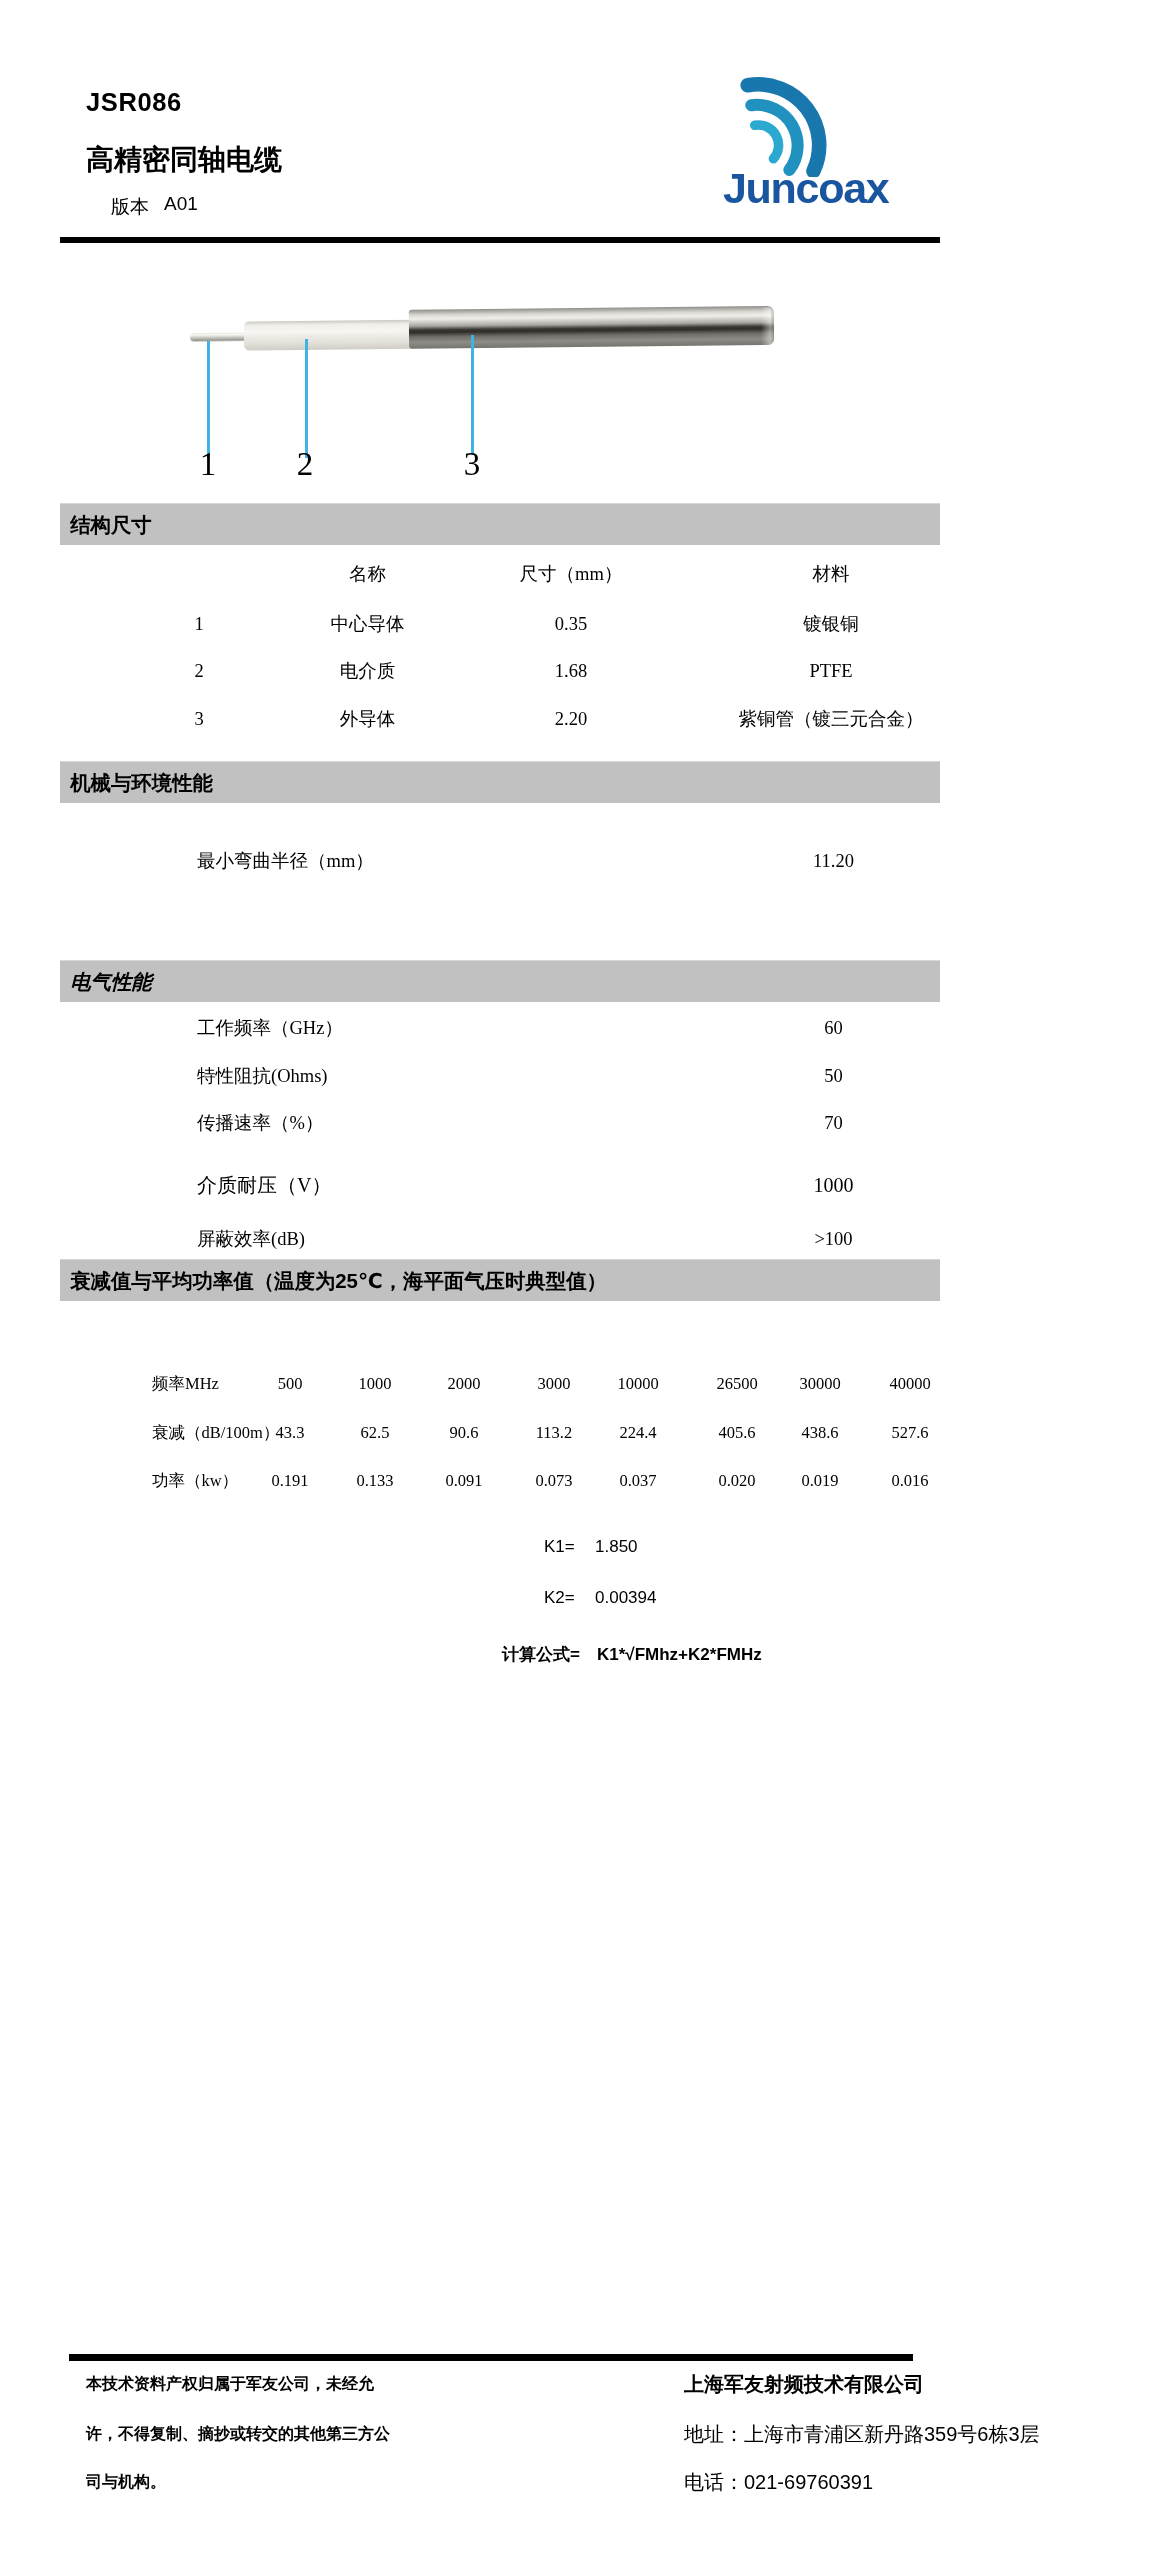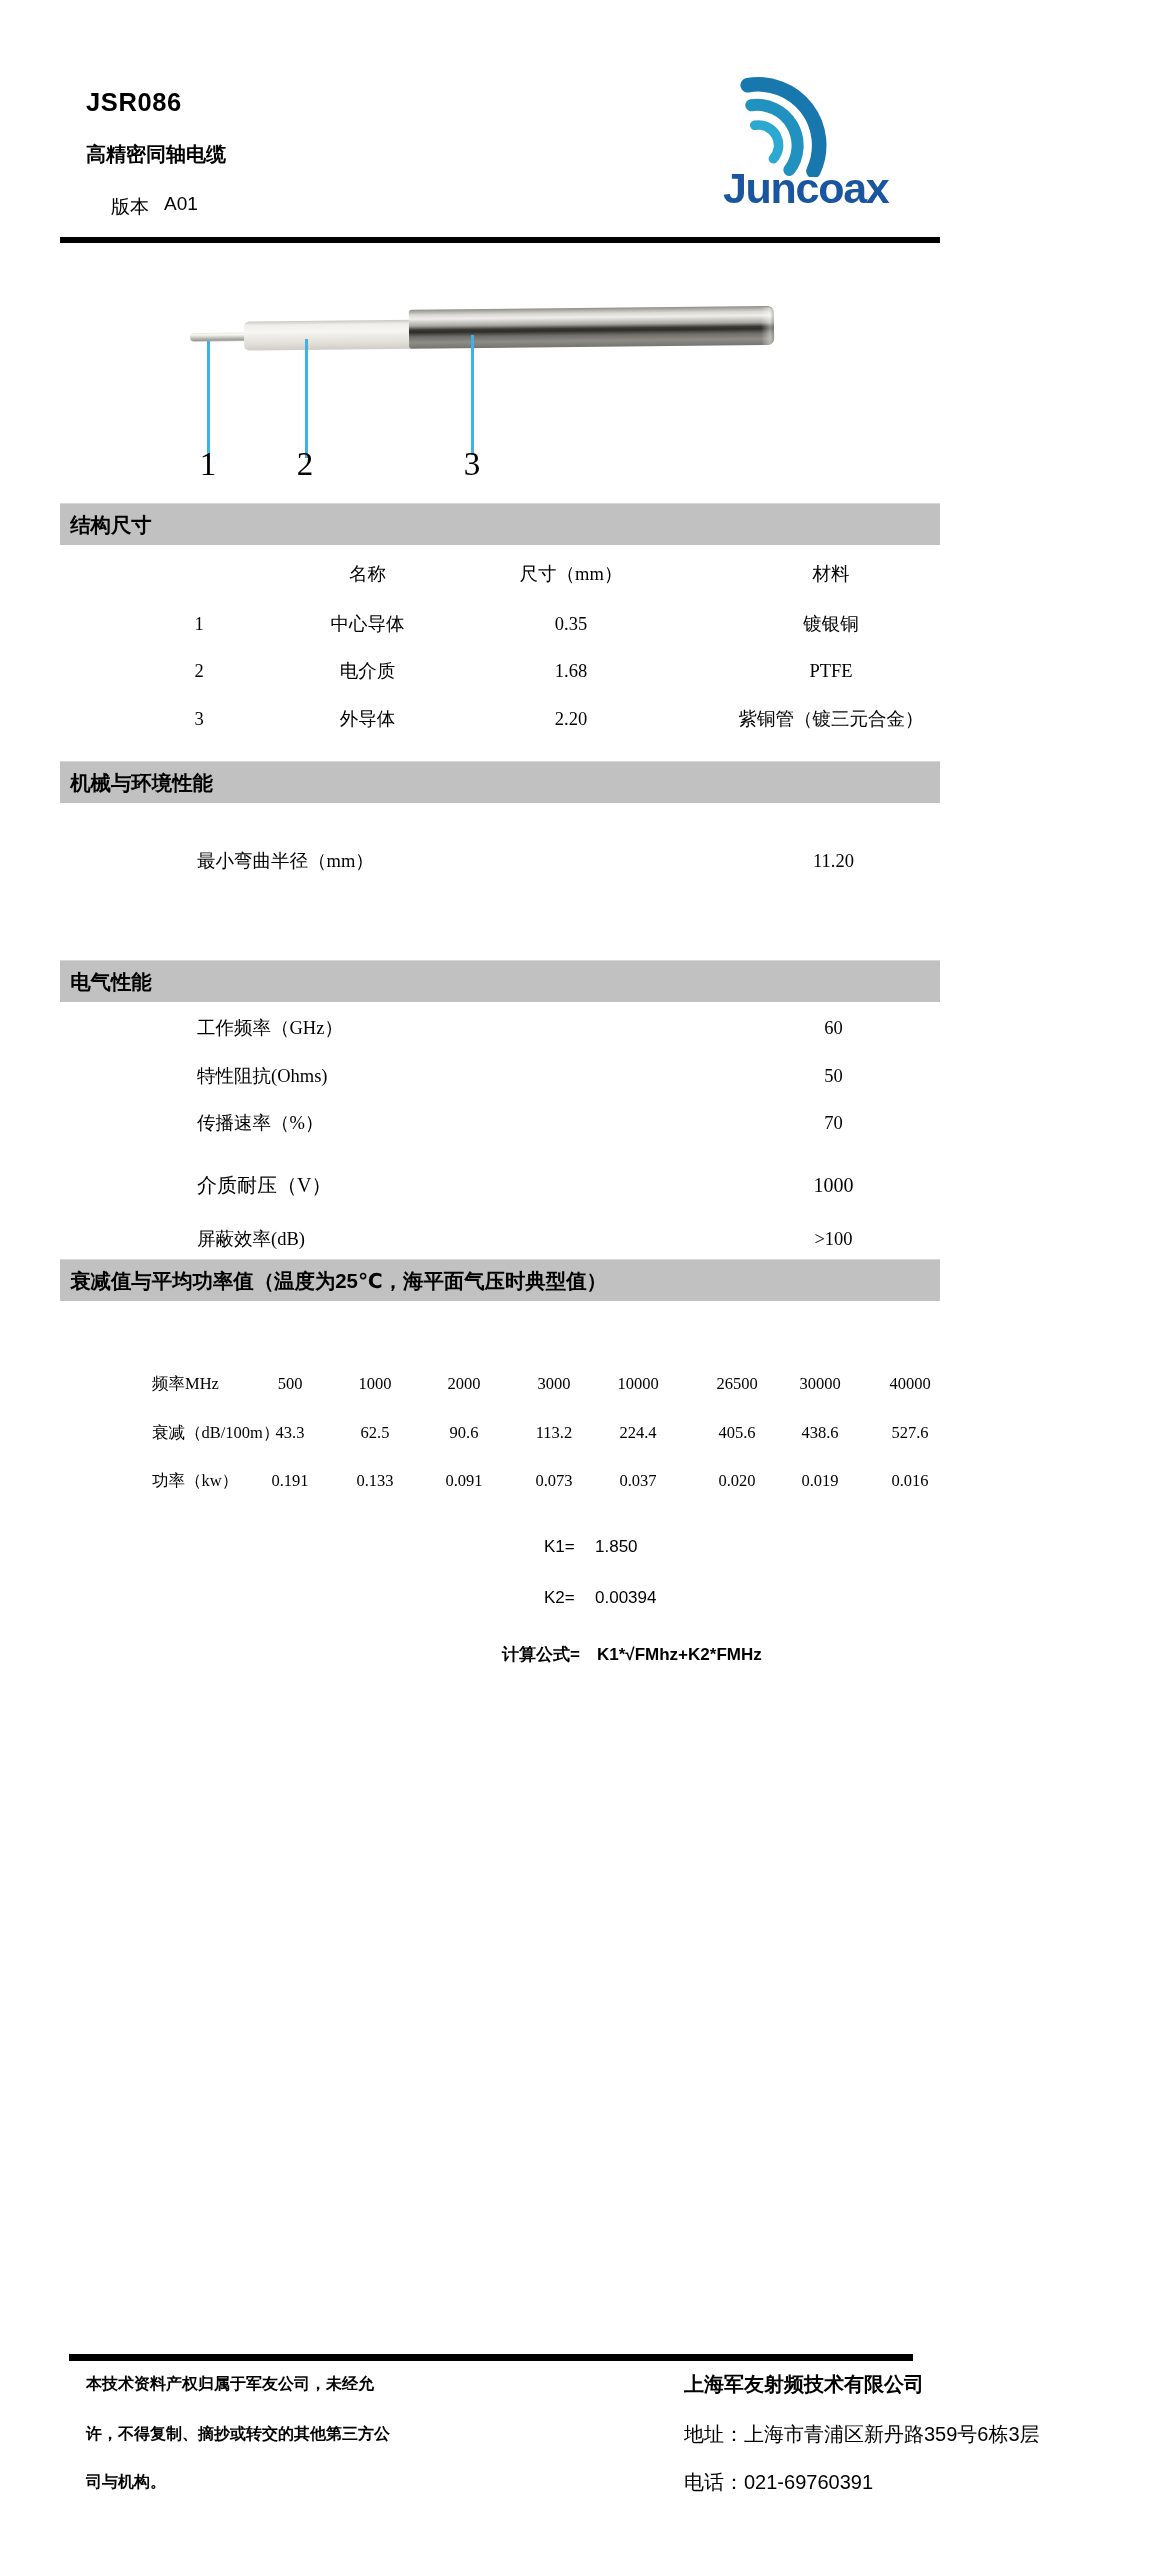--- a/index.html
+++ b/index.html
@@ -5,21 +5,21 @@
   html,body{margin:0;padding:0;background:#ffffff;}
   #page{
     position:relative;width:1158px;height:2576px;background:#ffffff;
     font-family:"Liberation Serif","DejaVu Serif",serif;color:#000;
     outline:0.6px solid #e3e3e3;overflow:hidden;
   }
   .abs{position:absolute;}
   .sans{font-family:"Liberation Sans","DejaVu Sans",sans-serif;}
   
   .model{left:86px;top:88px;font-size:25.5px;font-weight:bold;font-family:"Liberation Sans","DejaVu Sans",sans-serif;letter-spacing:0.6px;}
-  .prodname{left:86px;top:141px;font-size:20px;font-weight:bold;}
+  .prodname{left:86px;top:141px;font-size:28px;font-weight:bold;}
   .verrow{left:87px;top:194px;font-size:19px;margin-left:24px;}
   .verval{left:164px;top:193px;font-size:19px;}
   .topbar{left:60px;top:237px;width:880px;height:5.7px;background:#000;}
   
   .logoText{left:723px;top:164px;width:210px;font-size:43px;font-weight:bold;color:#1a55a0;letter-spacing:-1.3px;font-family:"Liberation Sans","DejaVu Sans",sans-serif;}
   
   .cablegrp{left:0;top:0;width:1158px;height:509px;transform:rotate(-0.6deg);transform-origin:484px 331px;}
   .wire{left:190px;top:330px;width:60px;height:8.3px;border-radius:4.5px 0 0 4.5px;
     background:linear-gradient(#e9e9e5 0%,#f6f6f3 25%,#b9b9b3 70%,#8f8f89 100%);box-shadow:0 0.6px 0.6px rgba(0,0,0,.25);}
   .diel{left:244px;top:319px;width:169px;height:29px;border-radius:5.1px 0 0 5.1px;
@@ -31,21 +31,21 @@
   .callout{width:2.5px;background:#41b2e6;}
   .cl1{left:207px;top:341px;height:118px;}
   .cl2{left:305px;top:339px;height:119px;}
   .cl3{left:471px;top:335px;height:120px;}
   .dnum{font-size:33px;line-height:36px;width:38px;text-align:center;top:446px;}
   .dn1{left:189px;} .dn2{left:286px;} .dn3{left:453px;}
   
   .secbar{left:60px;width:880px;height:42px;background:#c1c1c1;border-top:1.3px solid #d8d8d8;
     display:flex;align-items:center;padding-left:10.2px;box-sizing:border-box;
     font-size:20.4px;font-weight:bold;font-family:"Liberation Sans","DejaVu Sans",sans-serif;}
-  .bar1{top:503px;} .bar2{top:761px;} .bar3{top:960px;} .bar4{top:1259px;}
+  .bar1{top:503px;} .bar2{top:761px;} .bar3{top:960px;font-style:italic;} .bar4{top:1259px;}
   
   .trow{left:0;top:0;width:1158px;height:25.5px;font-size:18.5px;line-height:25.5px;}
   .c-no{position:absolute;left:167px;width:64px;text-align:center;}
   .c-name{position:absolute;left:285px;width:165px;text-align:center;}
   .c-size{position:absolute;left:501px;width:140px;text-align:center;}
   .c-mat{position:absolute;left:691px;width:280px;text-align:center;}
   
   .prow{left:0;width:1158px;height:25.5px;font-size:18.5px;line-height:25.5px;}
   .plabel{position:absolute;left:197px;}
   .pvalue{position:absolute;left:754px;width:159px;text-align:center;}

